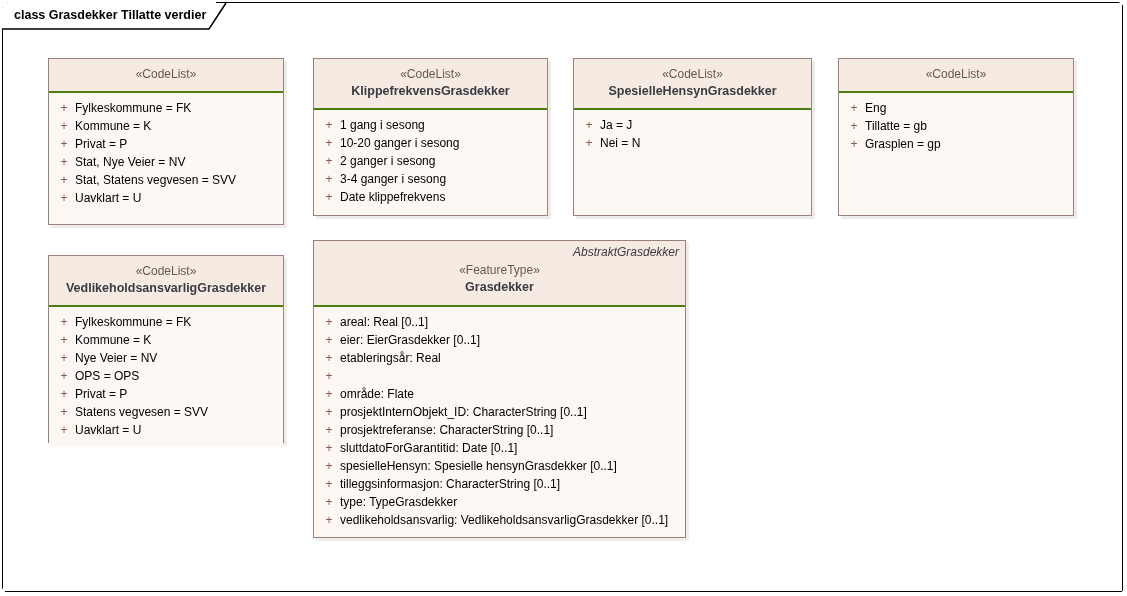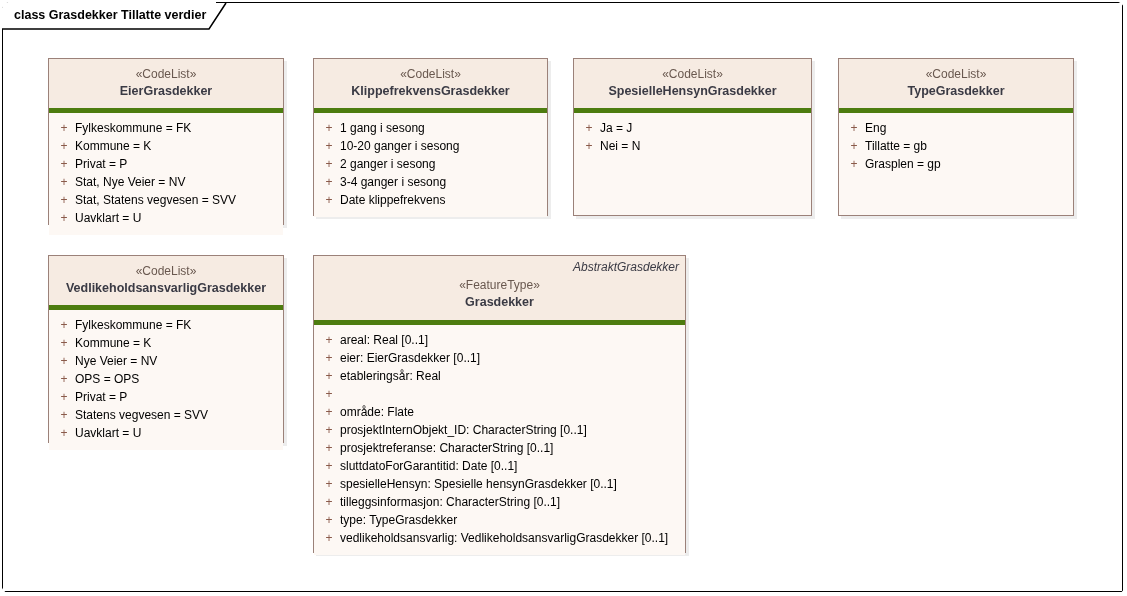--- a/index.html
+++ b/index.html
@@ -75,21 +75,21 @@
   .uml-box {
     position: absolute;
     box-sizing: border-box;
     border: 1px solid #9b8179;
     background: #fdf8f4;
     box-shadow: 3px 3px 0 0 rgba(0,0,0,0.07);
     z-index: 2;
   }
   .uml-box .box-header {
     background: #f6ebe2;
-    border-bottom: 5px solid #4d7c0f;
+    border-bottom: 2px solid #4d7c0f;
     box-sizing: border-box;
     padding: 7px 8px 8px 8px;
     text-align: center;
     position: relative;
   }
   .uml-box .stereotype {
     font-size: 12px;
     color: #69584f;
     line-height: 17px;
     white-space: nowrap;
@@ -136,21 +136,21 @@
     color: #000000;
     padding-left: 2px;
   }
 
   
   #box-eier              { left: 48px;  top: 58px;  width: 236px; height: 167px; }
   #box-klippefrekvens    { left: 313px; top: 58px;  width: 235px; height: 158px; }
   #box-spesiellehensyn   { left: 573px; top: 58px;  width: 239px; height: 158px; }
   #box-type              { left: 838px; top: 58px;  width: 236px; height: 158px; }
   #box-vedlikehold       { left: 48px;  top: 255px; width: 236px; height: 188px; }
-  #box-grasdekker        { left: 313px; top: 255px; width: 373px; height: 298px; }
+  #box-grasdekker        { left: 313px; top: 240px; width: 373px; height: 298px; }
 
   #box-grasdekker .box-header { padding-top: 21px; padding-bottom: 9px; }
 </style>
 </head>
 <body>
 
 <div id="diagram-canvas">
 
   <div class="frame-border"></div>
 
@@ -159,21 +159,20 @@
       <span class="tab-label">class Grasdekker Tillatte verdier</span>
     </div>
   </div>
   <svg class="tab-shape" width="240" height="34">
     <polyline points="2,29 209,29 226,3" fill="none" stroke="#000000" stroke-width="1.5"></polyline>
   </svg>
 
   <div class="uml-box" id="box-eier">
     <div class="box-header">
       <div class="stereotype">«CodeList»</div>
-      <div class="class-name">EierGrasdekker</div>
     </div>
     <div class="box-body">
       <div class="attr-row">
         <span class="vis">+</span>
         <span class="attr-text">Fylkeskommune = FK</span>
       </div>
       <div class="attr-row">
         <span class="vis">+</span>
         <span class="attr-text">Kommune = K</span>
       </div>
@@ -238,21 +237,20 @@
       <div class="attr-row">
         <span class="vis">+</span>
         <span class="attr-text">Nei = N</span>
       </div>
     </div>
   </div>
 
   <div class="uml-box" id="box-type">
     <div class="box-header">
       <div class="stereotype">«CodeList»</div>
-      <div class="class-name">TypeGrasdekker</div>
     </div>
     <div class="box-body">
       <div class="attr-row">
         <span class="vis">+</span>
         <span class="attr-text">Eng</span>
       </div>
       <div class="attr-row">
         <span class="vis">+</span>
         <span class="attr-text">Tillatte = gb</span>
       </div>

